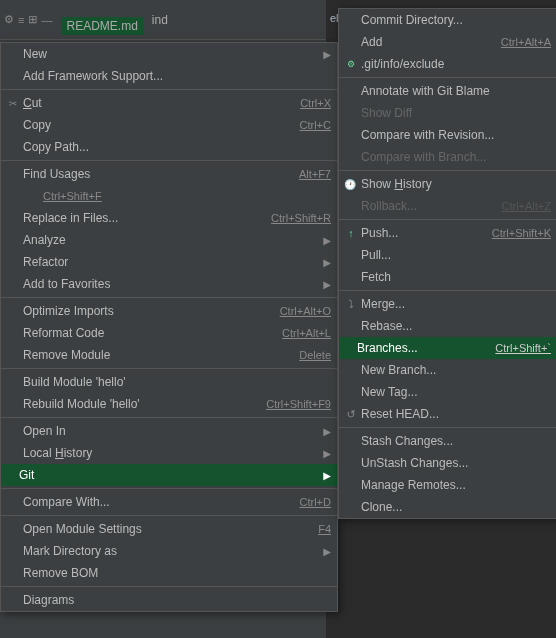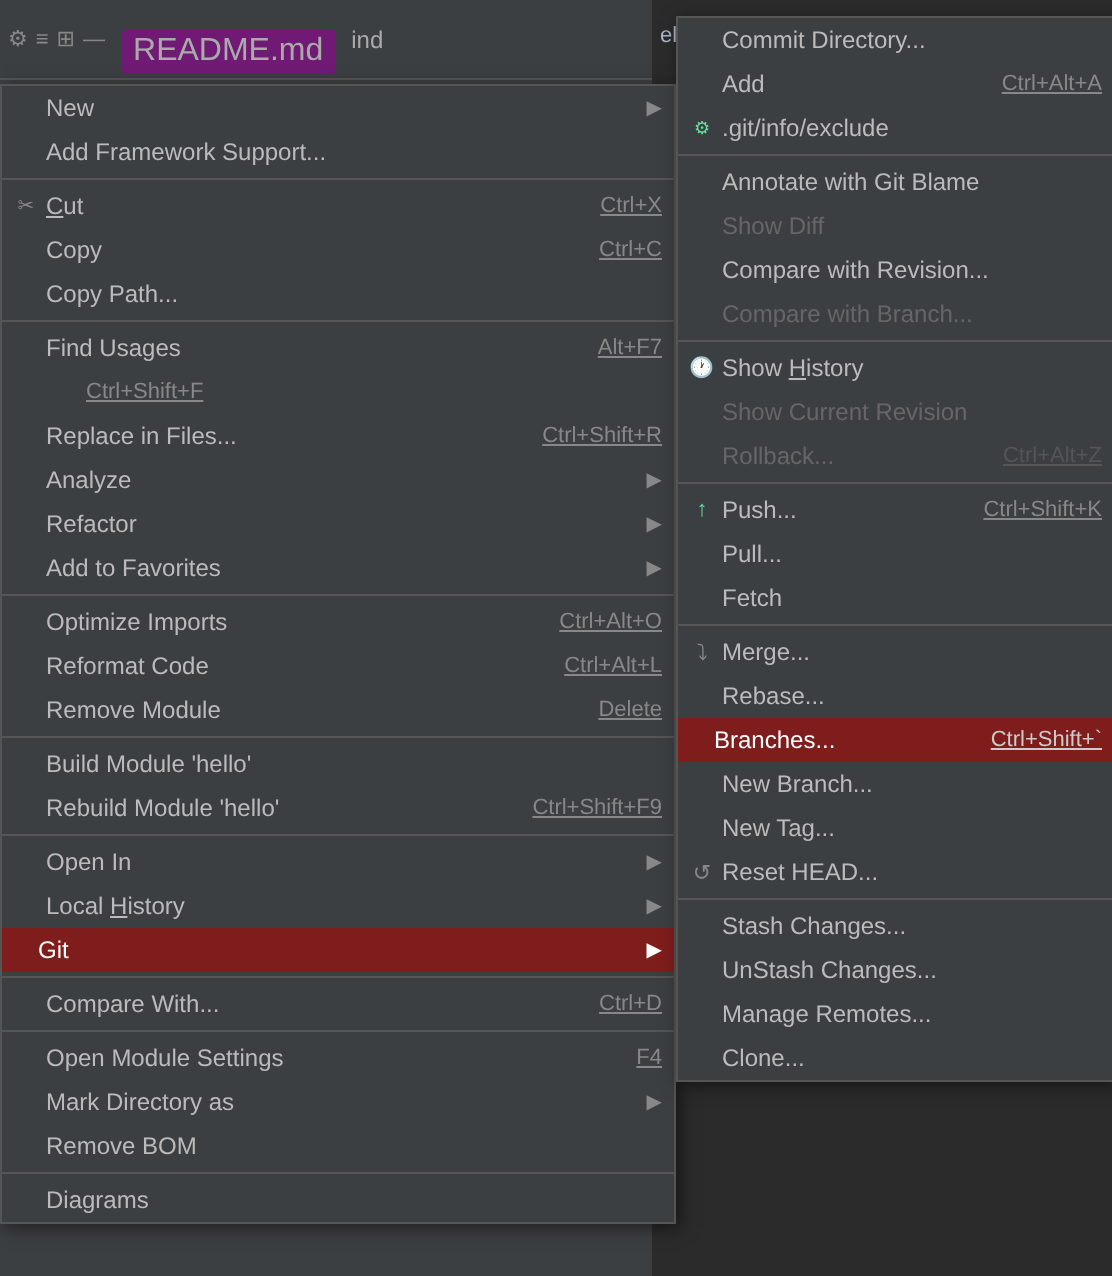--- a/index.html
+++ b/index.html
@@ -29,21 +29,21 @@
       display: flex;
       align-items: center;
       padding: 3px 6px 3px 22px;
       color: #bbbbbb;
       cursor: pointer;
       position: relative;
       height: 22px;
       white-space: nowrap;
     }
     .menu-item.highlighted {
-      background: #7f1d1d;
+      background: #14532d;
       color: #ffffff;
       padding-left: 18px;
     }
     .menu-item.disabled {
       color: #666;
       cursor: default;
     }
     .menu-divider {
       height: 1px;
       background: #555;
@@ -129,21 +129,21 @@
   <div style="margin-top: 16px;">Serv</div>
   <div style="margin-top: 40px;">xce;</div>
   <div style="margin-top: 16px;">;</div>
 </div>
 
 <div class="toolbar">
   <span style="color:#888; font-size:11px; margin-right:4px;">⚙</span>
   <span style="color:#888; font-size:11px; margin-right:4px;">≡</span>
   <span style="color:#888; font-size:11px; margin-right:4px;">⊞</span>
   <span style="color:#888; font-size:11px; margin-right:8px;">―</span>
-  <span style="color:#aaa; font-size:16px; background:#701a75; padding:2px 6px; margin-right:2px; border-radius:2px;margin-top:12px;">README.md</span>
+  <span style="color:#aaa; font-size:12px; background:#14532d; padding:2px 6px; margin-right:2px; border-radius:2px;margin-top:12px;">README.md</span>
   <span style="color:#aaa; font-size:12px; padding:2px 6px;">ind</span>
 </div>
 
 <div class="context-menu" style="top: 42px;">
   <div class="menu-item">
     <span class="menu-item-label">New</span>
     <span class="menu-arrow">▶</span>
   </div>
   <div class="menu-item">
     <span class="menu-item-label">Add Framework Support...</span>
@@ -267,23 +267,20 @@
   </div>
   <div class="menu-item disabled">
     <span class="menu-item-label">Compare with Branch...</span>
   </div>
   <div class="menu-divider"></div>
   <div class="menu-item">
     <span class="menu-icon" style="font-size:10px;">🕐</span>
     <span class="menu-item-label">Show <span class="underline">H</span>istory</span>
   </div>
   <div class="menu-item disabled">
-    <span class="menu-item-label">Show Current Revision</span>
-  </div>
-  <div class="menu-item disabled">
     <span class="menu-item-label">Rollback...</span>
     <span class="menu-item-shortcut" style="color:#555;">Ctrl+Alt+Z</span>
   </div>
   <div class="menu-divider"></div>
   <div class="menu-item">
     <span class="menu-icon" style="color:#6d9; font-size:11px;">↑</span>
     <span class="menu-item-label">Push...</span>
     <span class="menu-item-shortcut">Ctrl+Shift+K</span>
   </div>
   <div class="menu-item">

